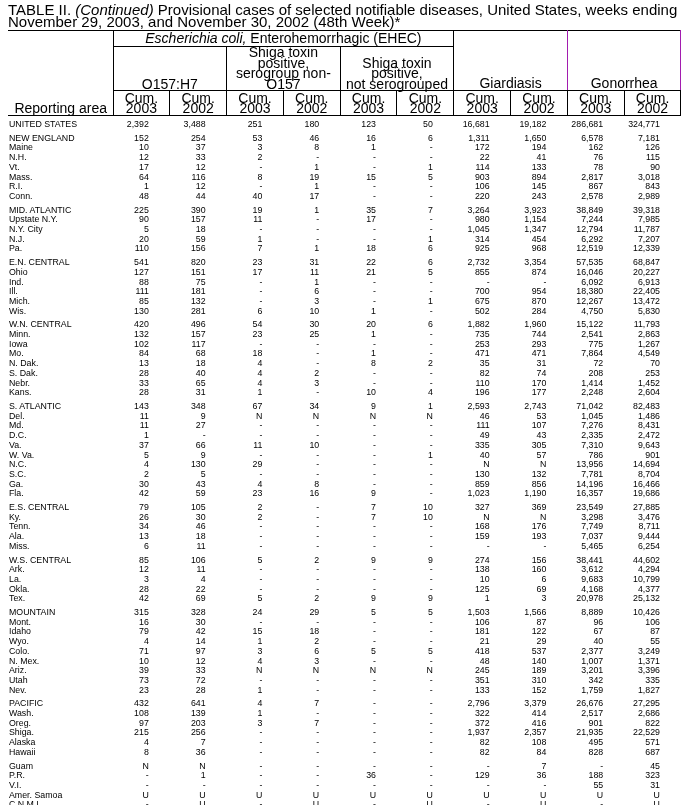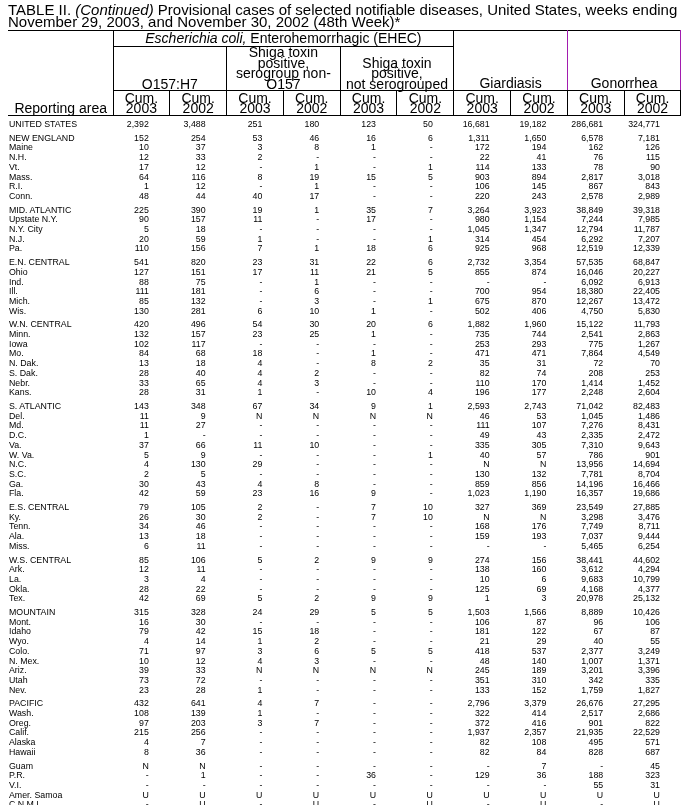--- a/index.html
+++ b/index.html
@@ -378,21 +378,21 @@
         </tr>
         <tr>
           <td class="area">Wis.</td>
           <td class="val">130</td>
           <td class="val">281</td>
           <td class="val">6</td>
           <td class="val">10</td>
           <td class="val">1</td>
           <td class="val">-</td>
           <td class="val">502</td>
-          <td class="val">406</td>
+          <td class="val">284</td>
           <td class="val">4,750</td>
           <td class="val">5,830</td>
         </tr>
         <tr class="section-start">
           <td class="area">W.N. CENTRAL</td>
           <td class="val">420</td>
           <td class="val">496</td>
           <td class="val">54</td>
           <td class="val">30</td>
           <td class="val">20</td>
@@ -903,21 +903,21 @@
           <td class="val">3</td>
           <td class="val">7</td>
           <td class="val">-</td>
           <td class="val">-</td>
           <td class="val">372</td>
           <td class="val">416</td>
           <td class="val">901</td>
           <td class="val">822</td>
         </tr>
         <tr>
-          <td class="area">Calif.</td>
+          <td class="area">Shiga.</td>
           <td class="val">215</td>
           <td class="val">256</td>
           <td class="val">-</td>
           <td class="val">-</td>
           <td class="val">-</td>
           <td class="val">-</td>
           <td class="val">1,937</td>
           <td class="val">2,357</td>
           <td class="val">21,935</td>
           <td class="val">22,529</td>

